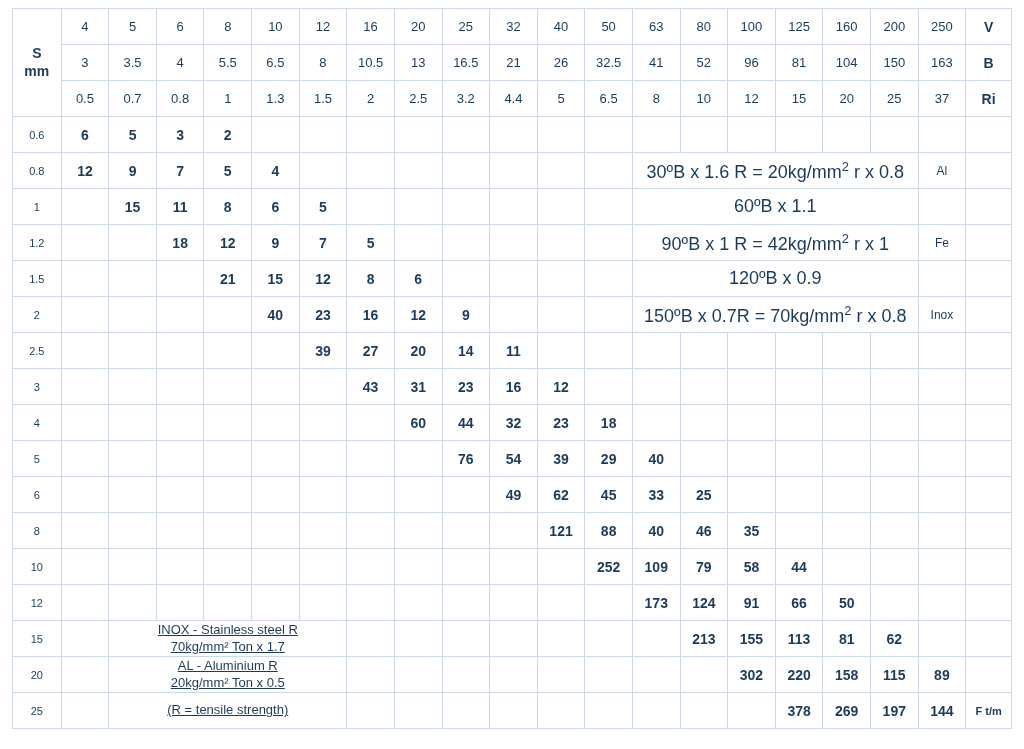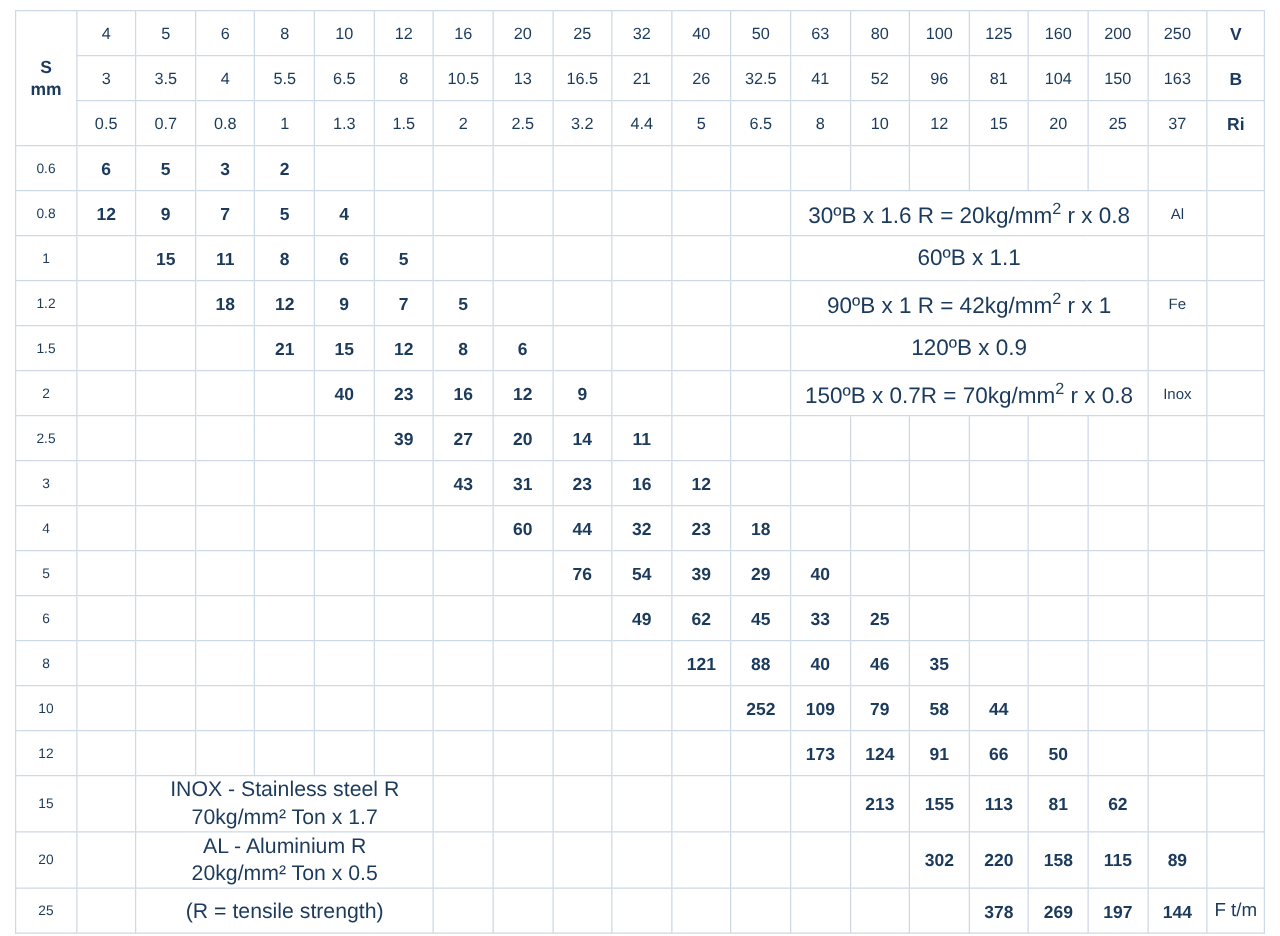--- a/index.html
+++ b/index.html
@@ -68,27 +68,28 @@
     background: #eef3f9;
     font-size: 18px;
     font-weight: normal;
   }
   td.note-plain {
     background: #eef3f9;
     font-size: 12px;
   }
   td.legend {
     background: #eef3f9;
-    font-size: 17px;
+    font-size: 13px;
     line-height: 1.3;
+    text-decoration: underline;
   }
   td.ftm {
     background: #e8f0f7;
-    font-weight: normal;
-    font-size: 15px;
+    font-weight: bold;
+    font-size: 11px;
   }
   sup { font-size: 0.72em; vertical-align: super; }
 </style>
 </head>
 <body>
 
 <div id="sheet">
   <table class="bend">
     <colgroup>
       <col class="c0">

